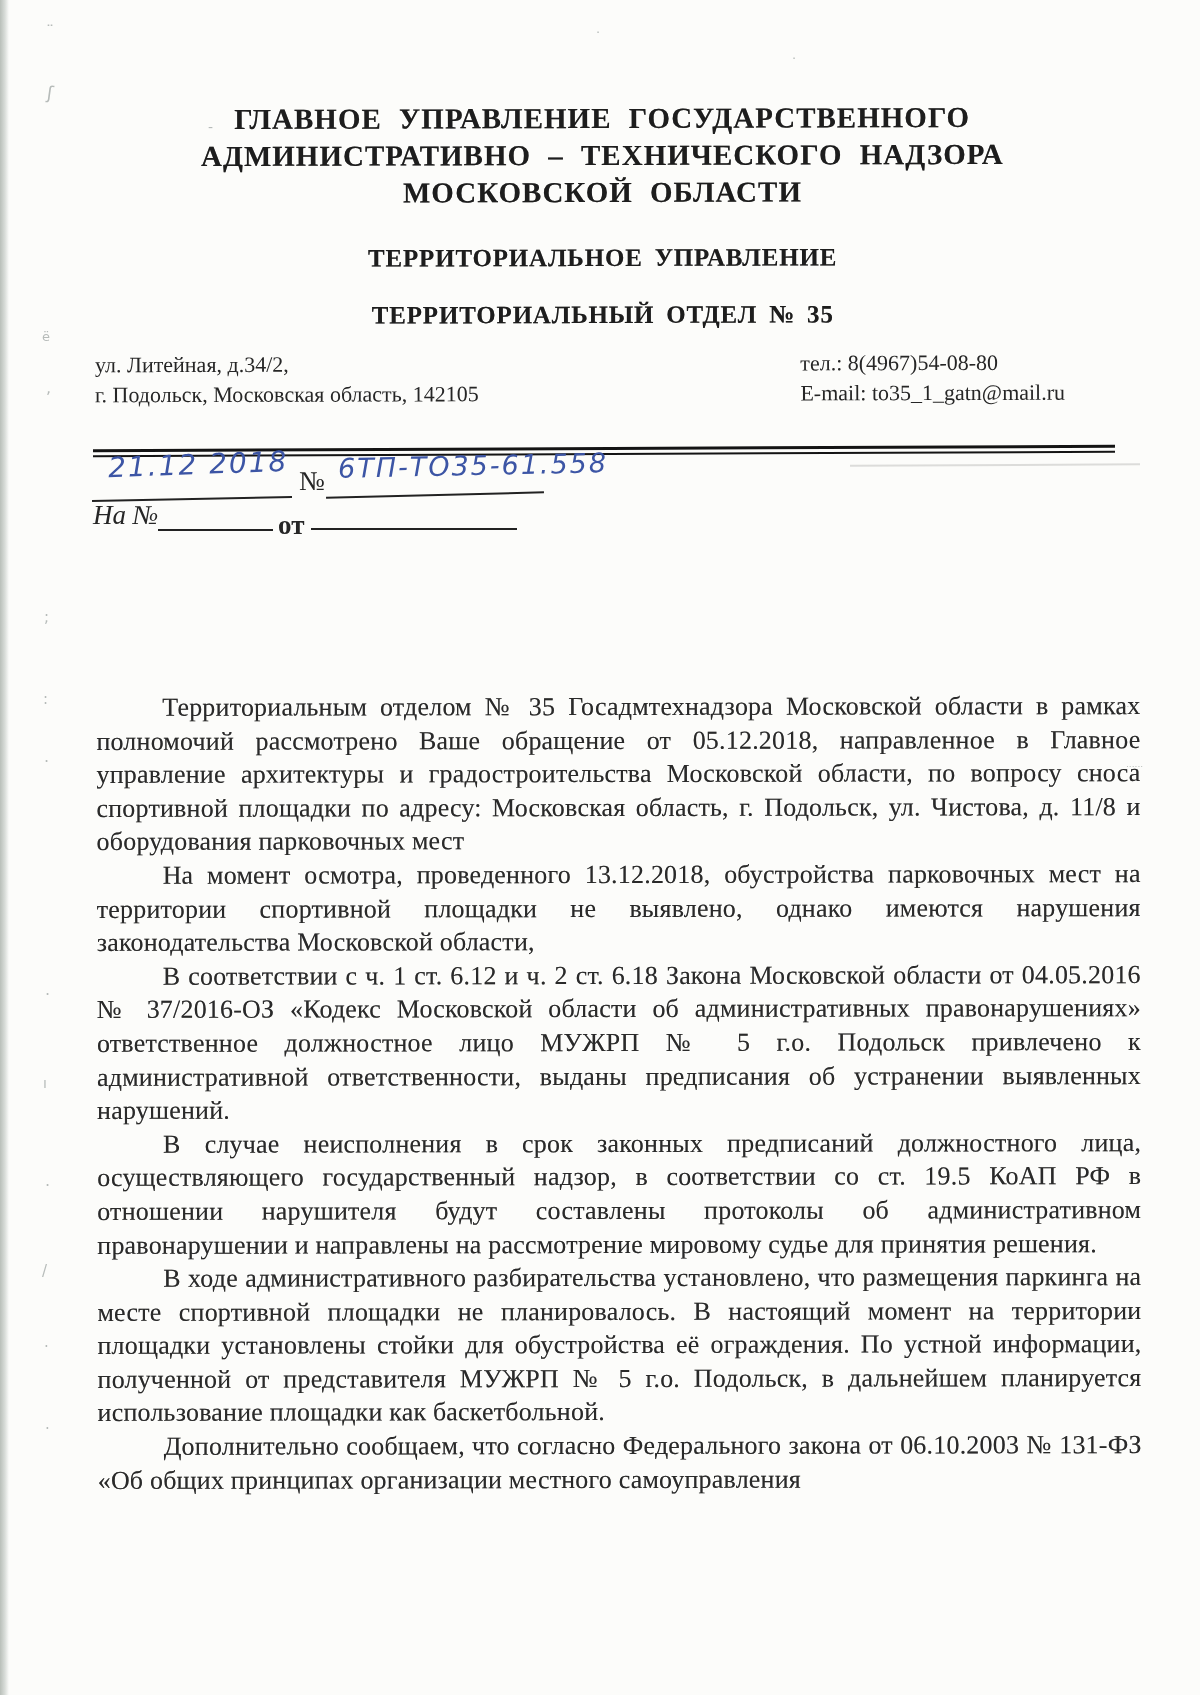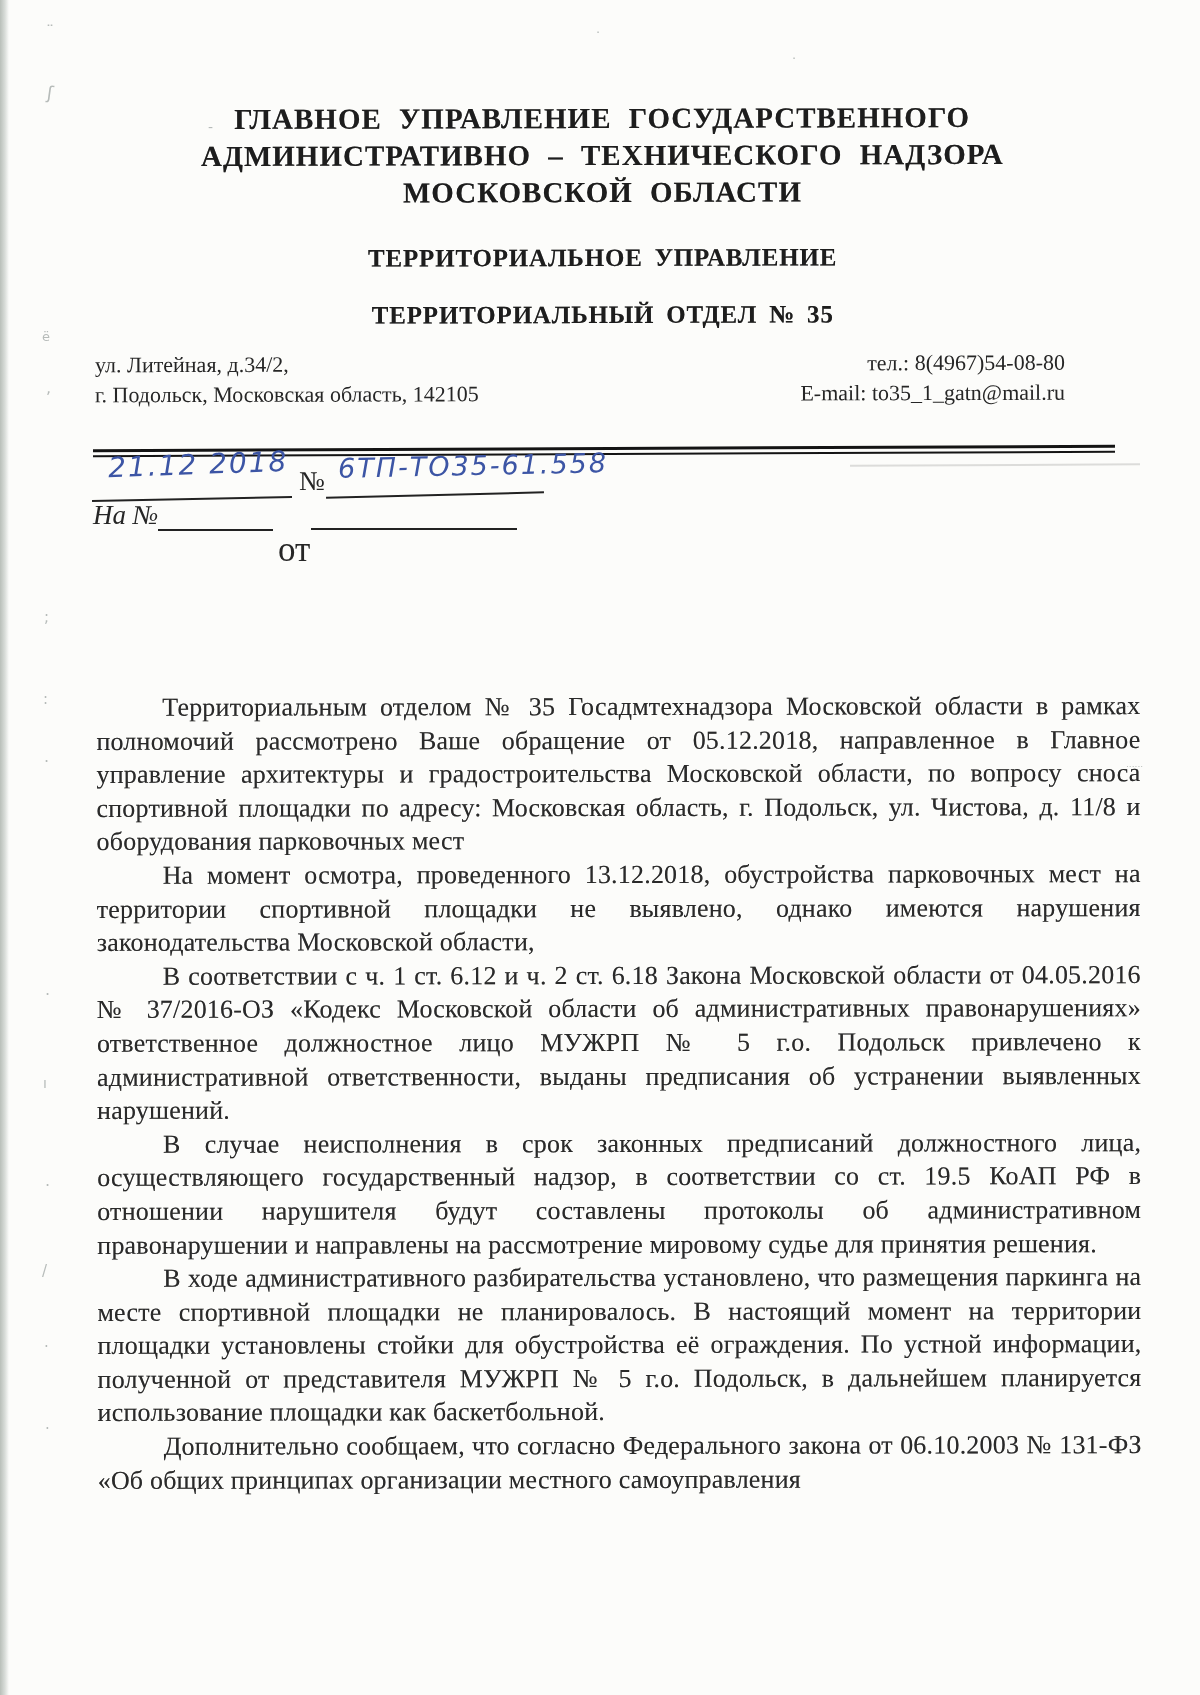--- a/index.html
+++ b/index.html
@@ -34,42 +34,42 @@
   }
   .h2.sub1{margin-top:32px;}
   .h2.sub2{margin-top:27px;}
   
   .contacts{
     position:absolute;left:95px;top:349px;width:970px;
     display:flex;justify-content:space-between;
     font-size:22px;line-height:30px;
     transform:rotate(-0.15deg);
   }
-  .contacts .tel{text-align:right;margin-left:44px;}
+  .contacts .tel{text-align:left;margin-left:44px;}
   
   .rule{
     position:absolute;left:93px;top:447px;width:1022px;height:3px;
     border-top:3px solid #141414;border-bottom:2px solid #141414;
     transform:rotate(-0.25deg);
   }
   .ghost-line{
     position:absolute;left:850px;top:464px;width:290px;height:0;
     border-top:2px solid #dcdcda;transform:rotate(-0.3deg);
   }
   
   .ref span{position:absolute;white-space:nowrap;}
   .hand{
     font-family:"DejaVu Sans",sans-serif;font-style:italic;
     color:#3c55a5;letter-spacing:2px;
   }
   .hw-date{left:108px;top:448px;font-size:28px;transform:rotate(-2deg);}
   .hw-number{left:338px;top:450px;font-size:27px;transform:rotate(-1.2deg);}
   .no-label{left:299px;top:466px;font-size:27px;}
   .na-label{left:93px;top:500px;font-size:27px;font-style:italic;}
-  .ot-label{left:278px;top:530px;font-size:35px;}
+  .ot-label{left:278px;top:510px;font-size:27px;font-weight:bold;}
   .uline{position:absolute;height:0;border-bottom:2px solid #222;}
   .u-date{left:92px;top:498px;width:200px;transform:rotate(-1.2deg);}
   .u-number{left:326px;top:494px;width:218px;transform:rotate(-1.4deg);}
   .u-na{left:158px;top:529px;width:115px;}
   .u-ot{left:311px;top:528px;width:206px;}
   
   .body{
     position:absolute;left:97px;top:690px;width:1044px;
     font-size:26px;line-height:33.6px;letter-spacing:.2px;
     text-align:justify;

